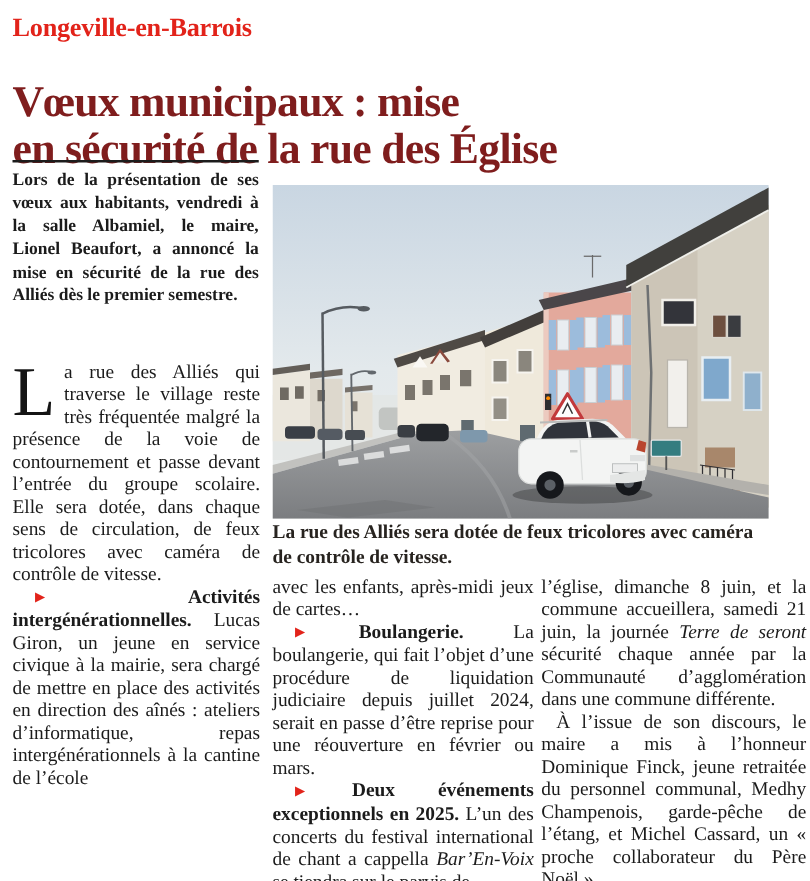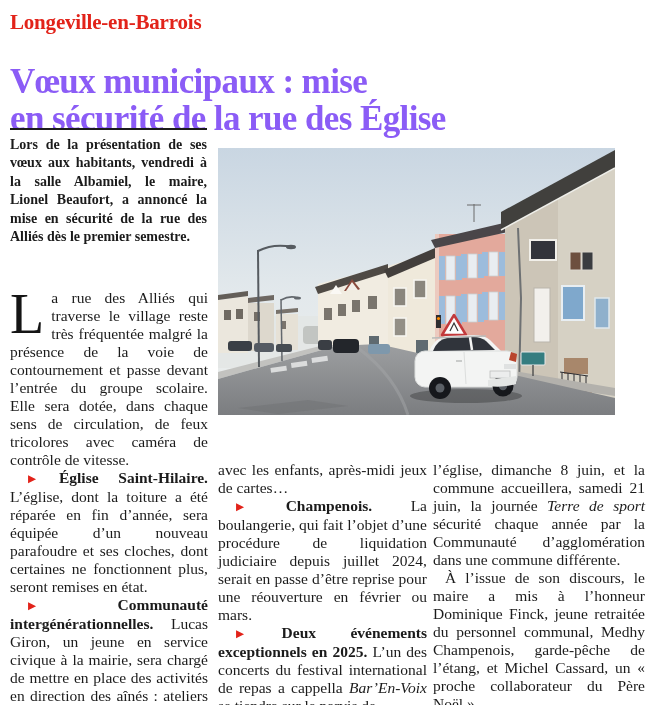--- a/index.html
+++ b/index.html
@@ -2,21 +2,21 @@
 <html lang="fr"><head>
 <meta charset="utf-8">
 <style>
   html,body{margin:0;padding:0;background:#fff;}
   .page{position:relative;width:648px;height:705px;overflow:hidden;background:#ffffff;
         font-family:"Liberation Serif","DejaVu Serif",serif;color:#1b1b1b;}
   .kicker{position:absolute;left:10px;top:10px;width:420px;
           font-family:Liberation Serif, serif;
           font-weight:700;font-size:21px;letter-spacing:-0.2px;color:#e2231a;}
   .headline{position:absolute;left:10px;top:40px;width:636px;
-            font-weight:700;font-size:35px;line-height:37px;letter-spacing:-0.6px;color:#8b5cf6;}
+            font-weight:700;font-size:35px;line-height:37px;letter-spacing:-0.6px;color:#7f1d1d;}
   .lead-rule{position:absolute;left:10px;top:128px;width:197px;height:2px;background:#1c1c1c;}
   .lead{position:absolute;left:10px;top:136px;width:197px;
         font-weight:700;font-size:14px;line-height:18.4px;text-align:justify;
         overflow-wrap:break-word;hyphens:auto;}
   .col{position:absolute;font-size:15.5px;line-height:18px;text-align:justify;
        overflow-wrap:break-word;hyphens:auto;}
   #col-left{left:10px;top:289px;width:198px;}
   #col-middle{left:218px;top:461px;width:209px;}
   #col-right{left:433px;top:461px;width:212px;}
   .para{margin:0;}
@@ -197,29 +197,29 @@
         <path d="M293,204 L299,206 L298,214 L291,212 Z" fill="#b9452e"></path>
         <rect x="286" y="216" width="12" height="5" fill="#dfe1e1"></rect>
         <rect x="272" y="223" width="20" height="7" fill="#eceded" stroke="#b9bbbb" stroke-width="0.75"></rect>
         <path d="M270,232 L298,228 L298,236 Q285,240 270,238 Z" fill="#e4e6e5"></path>
         <line x1="246" y1="204" x2="248" y2="236" stroke="#dcdedd" stroke-width="1"></line>
         <rect x="238" y="212" width="6" height="2" fill="#c9cbca"></rect>
       </g>
     </svg>
   </div>
 
+  <div class="caption">La rue des Alliés sera dotée de feux tricolores avec caméra de contrôle de vitesse.</div>
 
   <div id="col-left" class="col">
       <p class="para plain"><span class="dropcap">L</span><span>a rue des Alliés qui traverse le village reste très fréquentée malgré la présence de la voie de contournement et passe devant l’entrée du groupe scolaire. Elle sera dotée, dans chaque sens de circulation, de feux tricolores avec caméra de contrôle de vitesse.</span></p>
-      <p class="para bullet"><span class="tri">▶</span><b class="lbl">Église Saint-Hilaire. </b><span>L’église, dont la toiture a été réparée en fin d’année, sera équipée d’un nouveau parafoudre et ses cloches, dont certaines ne fonctionnent plus, seront remises en état.</span></p>
-      <p class="para bullet"><span class="tri">▶</span><b class="lbl">Communauté intergénérationnelles. </b><span>Lucas Giron, un jeune en service civique à la mairie, sera chargé de mettre en place des activités en direction des aînés : ateliers d’informatique, repas intergénérationnels à la cantine de l’école</span></p>
+      <p class="para bullet"><span class="tri">▶</span><b class="lbl">Activités intergénérationnelles. </b><span>Lucas Giron, un jeune en service civique à la mairie, sera chargé de mettre en place des activités en direction des aînés : ateliers d’informatique, repas intergénérationnels à la cantine de l’école</span></p>
     </div>
   <div id="col-middle" class="col">
       <p class="para plain"><span>avec les enfants, après-midi jeux de cartes…</span></p>
-      <p class="para bullet"><span class="tri">▶</span><b class="lbl">Champenois. </b><span>La boulangerie, qui fait l’objet d’une procédure de liquidation judiciaire depuis juillet 2024, serait en passe d’être reprise pour une réouverture en février ou mars.</span></p>
-      <p class="para bullet"><span class="tri">▶</span><b class="lbl">Deux événements exceptionnels en 2025. </b><span>L’un des concerts du festival international de repas a cappella </span><i>Bar’En-Voix</i><span> se tiendra sur le parvis de</span></p>
+      <p class="para bullet"><span class="tri">▶</span><b class="lbl">Boulangerie. </b><span>La boulangerie, qui fait l’objet d’une procédure de liquidation judiciaire depuis juillet 2024, serait en passe d’être reprise pour une réouverture en février ou mars.</span></p>
+      <p class="para bullet"><span class="tri">▶</span><b class="lbl">Deux événements exceptionnels en 2025. </b><span>L’un des concerts du festival international de chant a cappella </span><i>Bar’En-Voix</i><span> se tiendra sur le parvis de</span></p>
     </div>
   <div id="col-right" class="col">
-      <p class="para plain"><span>l’église, dimanche 8 juin, et la commune accueillera, samedi 21 juin, la journée </span><i>Terre de sport</i><span> sécurité chaque année par la Communauté d’agglomération dans une commune différente.</span></p>
+      <p class="para plain"><span>l’église, dimanche 8 juin, et la commune accueillera, samedi 21 juin, la journée </span><i>Terre de seront</i><span> sécurité chaque année par la Communauté d’agglomération dans une commune différente.</span></p>
       <p class="para indent"><span>À l’issue de son discours, le maire a mis à l’honneur Dominique Finck, jeune retraitée du personnel communal, Medhy Champenois, garde-pêche de l’étang, et Michel Cassard, un « proche collaborateur du Père Noël ».</span></p>
     </div>
 
 </div>
 
 </body></html>

